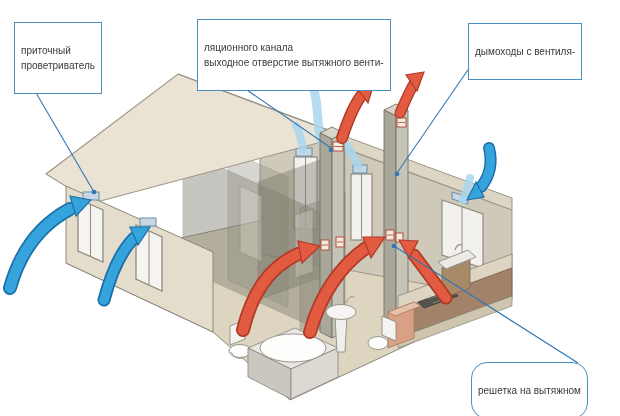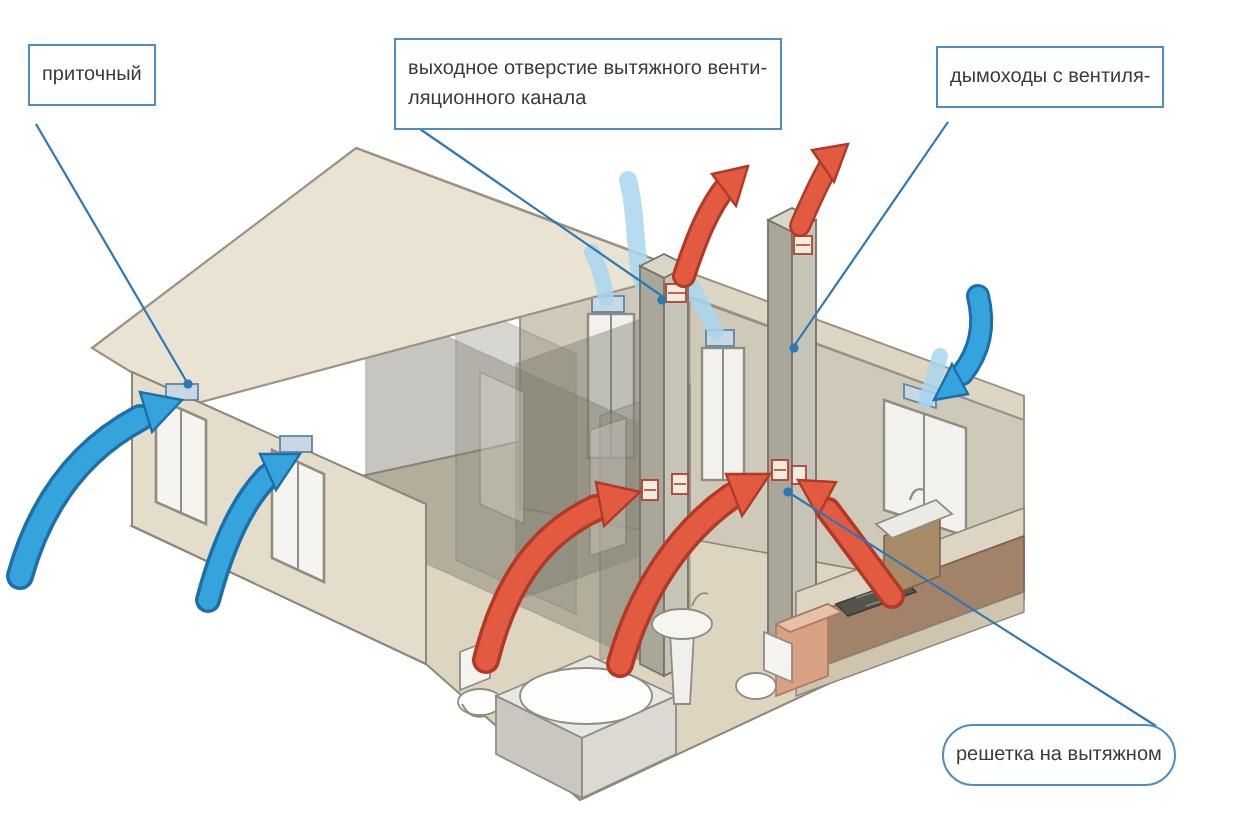--- a/index.html
+++ b/index.html
@@ -1,20 +1,20 @@
 <!DOCTYPE html>
 <html><head>
 <meta charset="utf-8">
 <style>
   html,body{margin:0;padding:0;background:#ffffff;}
   #stage{position:relative;width:620px;height:416px;background:#ffffff;overflow:hidden;
          font-family:"Liberation Sans",sans-serif;}
   #art{position:absolute;left:0;top:0;}
   .label{position:absolute;background:#ffffff;border:1px solid #4a8fc0;color:#3a3a38;
-         font-size:10px;line-height:1.5;padding:7px 6px;white-space:nowrap;}
+         font-size:10px;line-height:1.5;padding:20px 6px;white-space:nowrap;}
 </style>
 </head>
 <body>
 
 <div id="stage">
 
 <svg id="art" width="620" height="416" viewBox="0 0 620 416">
 
   <g>
     <polygon points="66,263 213,332 290,400 508,298 512,280 300,212" fill="#ddd5c0" stroke="#8a877b" stroke-width="1"></polygon>
@@ -202,25 +202,26 @@
     <line x1="578" y1="363" x2="394" y2="246"></line>
     <circle cx="94" cy="192" r="2.3" fill="#2e77b5" stroke="none"></circle>
     <circle cx="331" cy="150" r="2.3" fill="#2e77b5" stroke="none"></circle>
     <circle cx="397" cy="174" r="2.3" fill="#2e77b5" stroke="none"></circle>
     <circle cx="394" cy="246" r="2.3" fill="#2e77b5" stroke="none"></circle>
   </g>
 </svg>
 
 <div class="label" style="left:14px;top:22px;">
   <div>приточный</div>
+  <div>проветриватель</div>
 </div>
 
 <div class="label" style="left:197px;top:19px;">
+  <div>ляционного канала</div>
   <div>выходное отверстие вытяжного венти-</div>
-  <div>ляционного канала</div>
 </div>
 
 <div class="label" style="left:468px;top:23px;">
   <div>дымоходы с вентиля-</div>
 </div>
 
 <div class="label" style="left:471px;top:362px;border-radius:16px;">
   <div>решетка на вытяжном</div>
 </div>
 

